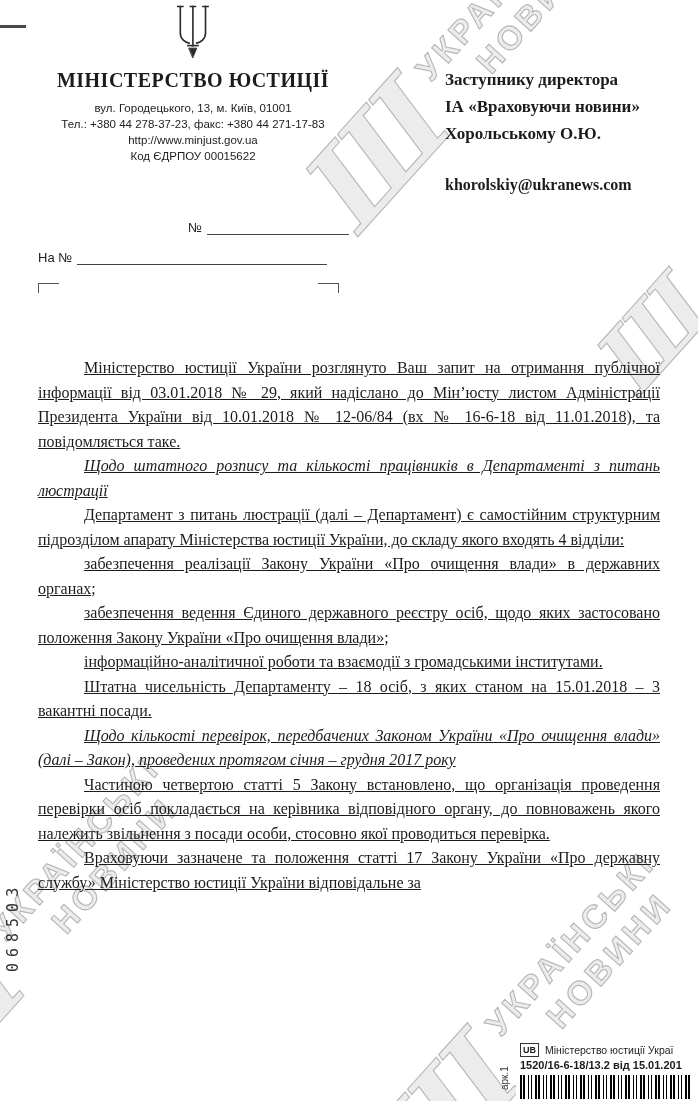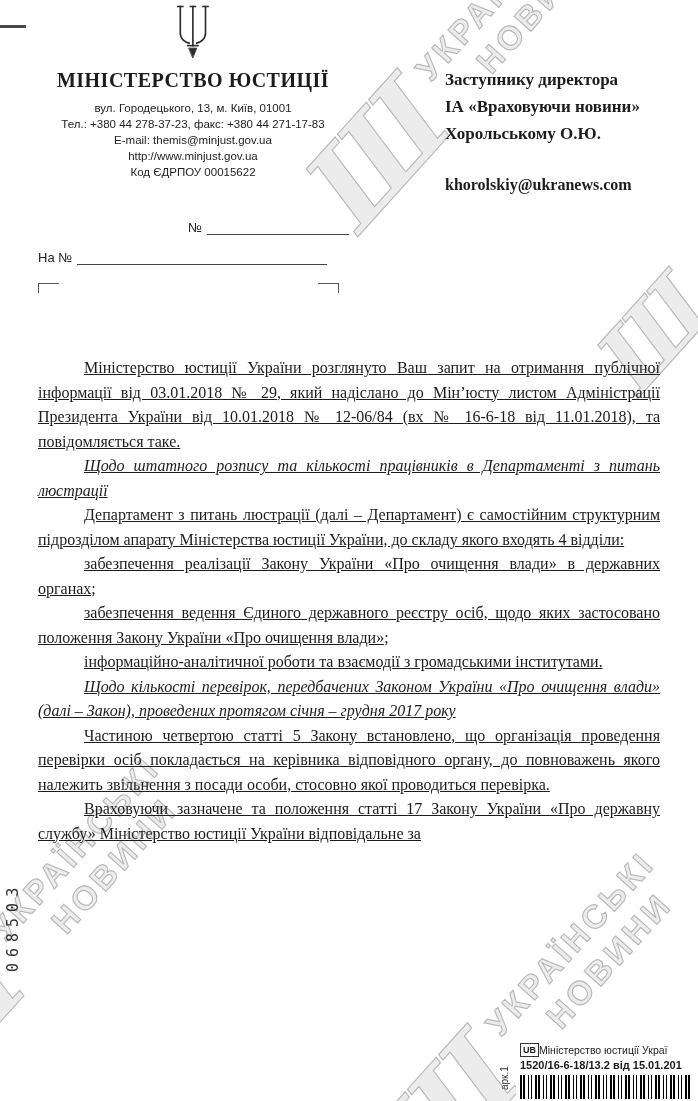--- a/index.html
+++ b/index.html
@@ -61,21 +61,21 @@
   .sheet-label{
     position:absolute;left:499px;top:1090px;transform:rotate(-90deg);
     transform-origin:left top;
     font-family:"Liberation Sans",sans-serif;font-size:10px;color:#333;
   }
   
   .stamp{
     position:absolute;right:0;bottom:2px;width:178px;background:#fff;
     font-family:"Liberation Sans","DejaVu Sans",sans-serif;padding:2px 0 0 4px;
   }
-  .stamp-row1{display:flex;align-items:center;gap:0;font-size:10.5px;white-space:nowrap;overflow:hidden;}
+  .stamp-row1{display:flex;align-items:center;gap:6px;font-size:10.5px;white-space:nowrap;overflow:hidden;}
   .ub-box{display:inline-block;border:1px solid #333;font:700 9px "Liberation Sans",sans-serif;
           padding:0 2px;line-height:12px;flex:0 0 auto;}
   .stamp-reg{font-size:11px;font-weight:700;margin-top:2px;white-space:nowrap;overflow:hidden;}
   .barcode{
     margin-top:4px;height:24px;width:172px;
     background:repeating-linear-gradient(90deg,
       #000 0 2px,#fff 2px 3px,#000 3px 5px,#fff 5px 8px,
       #000 8px 9px,#fff 9px 11px,#000 11px 12px,#fff 12px 15px);
   }
 </style>
@@ -121,21 +121,20 @@
         <path d="M22 66 h16"></path>
         <path d="M24 70 L36 70 L30 85 Z" fill="#2b2b2b" stroke-width="1.4"></path>
       </g>
     </svg>
     <div class="ministry">
       <div>МІНІСТЕРСТВО ЮСТИЦІЇ</div>
     </div>
     <div class="contact">
       <div>вул. Городецького, 13, м. Київ, 01001</div>
       <div>Тел.: +380 44 278-37-23, факс: +380 44 271-17-83</div>
-      <div>E-mail: themis@minjust.gov.ua</div>
       <div>http://www.minjust.gov.ua</div>
       <div>Код ЄДРПОУ 00015622</div>
     </div>
   </div>
 
   <div class="recipient">
     <div>Заступнику директора</div>
     <div>ІА «Враховуючи новини»</div>
     <div>Хорольському О.Ю.</div>
     <div class="rec-email">khorolskiy@ukranews.com</div>
@@ -150,20 +149,21 @@
   <div class="corner corner-l"></div>
   <div class="corner corner-r"></div>
 
   <main class="doc-body">
     <p>Міністерство юстиції України розглянуто Ваш запит на отримання публічної інформації від 03.01.2018 № 29, який надіслано до Мін’юсту листом Адміністрації Президента України від 10.01.2018 № 12-06/84 (вх № 16-6-18 від 11.01.2018), та повідомляється таке.</p>
     <p class="ital">Щодо штатного розпису та кількості працівників в Департаменті з питань люстрації</p>
     <p>Департамент з питань люстрації (далі – Департамент) є самостійним структурним підрозділом апарату Міністерства юстиції України, до складу якого входять 4 відділи:</p>
     <p>забезпечення реалізації Закону України «Про очищення влади» в державних органах;</p>
     <p>забезпечення ведення Єдиного державного реєстру осіб, щодо яких застосовано положення Закону України «Про очищення влади»;</p>
     <p>інформаційно-аналітичної роботи та взаємодії з громадськими інститутами.</p>
+    <p>Штатна чисельність Департаменту – 18 осіб, з яких станом на 15.01.2018 – 3 вакантні посади.</p>
     <p class="ital">Щодо кількості перевірок, передбачених Законом України «Про очищення влади» (далі – Закон), проведених протягом січня – грудня 2017 року</p>
     <p>Частиною четвертою статті 5 Закону встановлено, що організація проведення перевірки осіб покладається на керівника відповідного органу, до повноважень якого належить звільнення з посади особи, стосовно якої проводиться перевірка.</p>
     <p>Враховуючи зазначене та положення статті 17 Закону України «Про державну службу» Міністерство юстиції України відповідальне за</p>
   </main>
 
   <div class="side-number">068503</div>
 
   <div class="sheet-label">арк.1</div>
 
   <div class="stamp">

